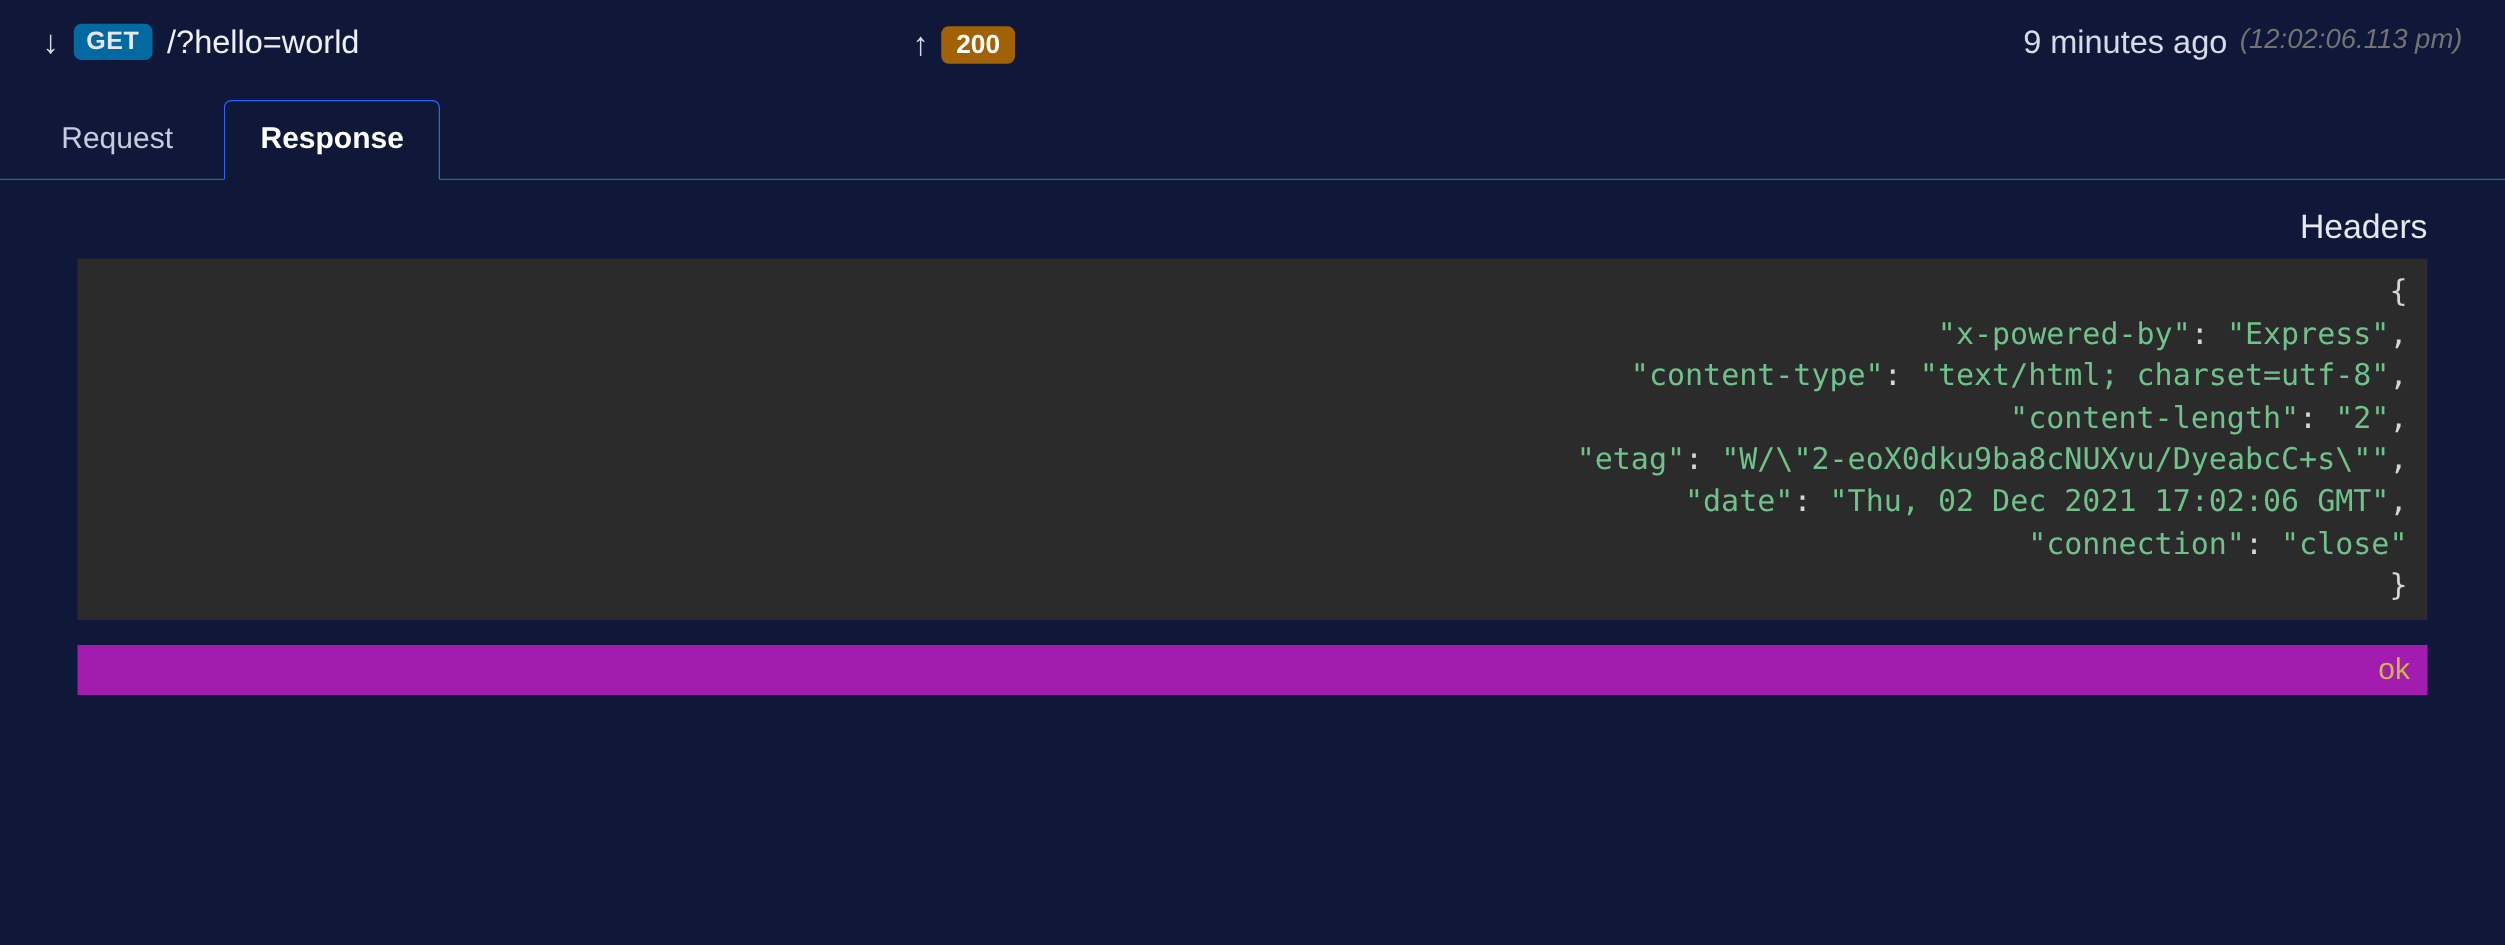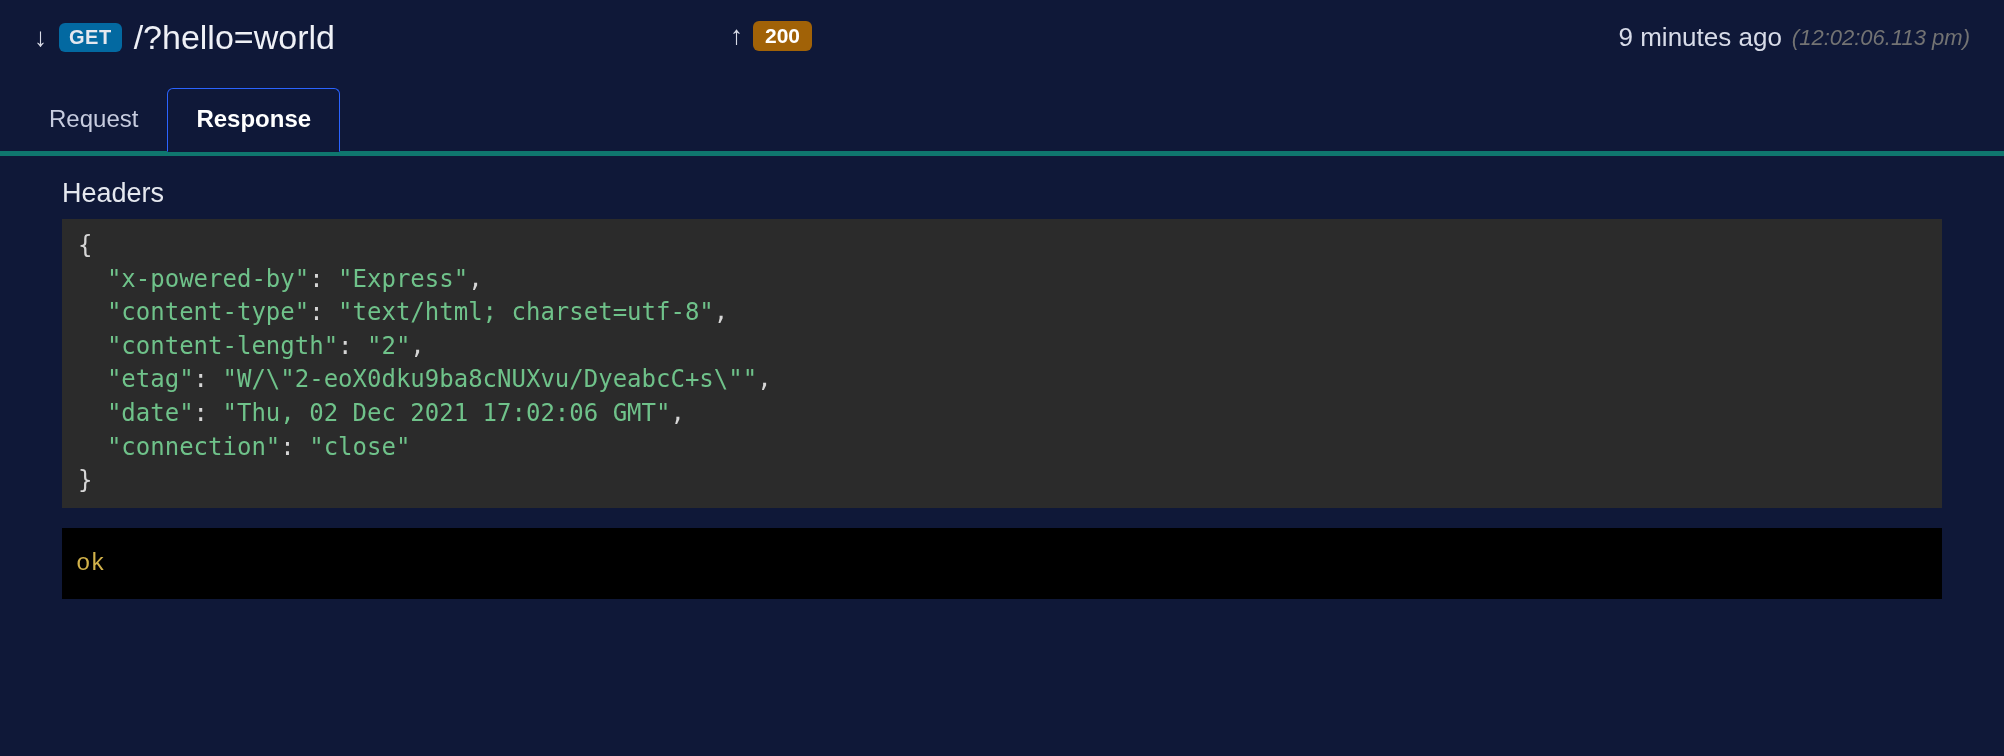--- a/index.html
+++ b/index.html
@@ -26,21 +26,21 @@
   .method-badge {
     background: #0369a1;
     color: #e5e8ef;
     font-weight: 700;
     font-size: 20px;
     padding: 3px 10px;
     border-radius: 6px;
     letter-spacing: 0.5px;
   }
   .path {
-    font-size: 34px;
+    font-size: 26px;
     color: #eef0f6;
     margin-right: auto;
   }
   .status-section {
     display: flex;
     align-items: center;
     gap: 10px;
     position: absolute;
     left: 730px;
     top: 20px;
@@ -49,32 +49,32 @@
     background: #a16207;
     color: #fff;
     font-weight: 700;
     font-size: 21px;
     padding: 3px 12px;
     border-radius: 6px;
   }
   .timestamp-wrap {
     margin-left: auto;
     display: flex;
-    align-items: center;
+    align-items: flex-start;
     gap: 10px;
     color: #d7dbe8;
   }
   .time-rel { font-size: 26px; }
   .time-abs { font-size: 22px; color: #737373; font-style: italic; }
 
   .tabs {
     display: flex;
-    gap: 0;
+    gap: 12px;
     padding: 14px 20px 0 20px;
-    border-bottom: 5px solid #0f766e;
+    border-bottom: 1px solid #0f766e;
     margin-top: 10px;
   }
   .tab {
     padding: 16px 28px 18px 28px;
     font-size: 24px;
     color: #c7ccdf;
     cursor: pointer;
     border: 1px solid transparent;
     border-bottom: none;
     position: relative;
@@ -84,44 +84,45 @@
     color: #ffffff;
     font-weight: 700;
     border: 1px solid #2b63ff;
     border-bottom: 1px solid #0f1838;
     border-radius: 6px 6px 0 0;
     background: #0f1838;
   }
 
   .content {
     padding: 22px 62px 30px 62px;
+    text-align: right;
   }
   .section-title {
     font-size: 27px;
     color: #e5e8ef;
     font-weight: 400;
     margin-bottom: 10px;
   }
   .code-block {
     background: #2b2b2b;
     color: #d6d6d6;
     font-family: "SF Mono", Menlo, Consolas, monospace;
     font-size: 24px;
     line-height: 1.4;
     padding: 10px 16px;
     white-space: pre;
     overflow: hidden;
     margin-bottom: 20px;
   }
   .payload-block {
-    background: #000000;
+    background: #a21caf;
     color: #d2b24a;
-    font-family: Liberation Mono, monospace;
+    font-family: Liberation Sans, sans-serif;
     font-size: 24px;
-    padding: 22px 14px;
+    padding: 6px 14px;
   }
   .tok-key { color: #6fc28a; }
   .tok-str { color: #6fc28a; }
   .tok-punc { color: #d6d6d6; }
 </style>
 </head>
 <body>
 
 <div class="topbar">
   <span class="arrow-down">↓</span>

